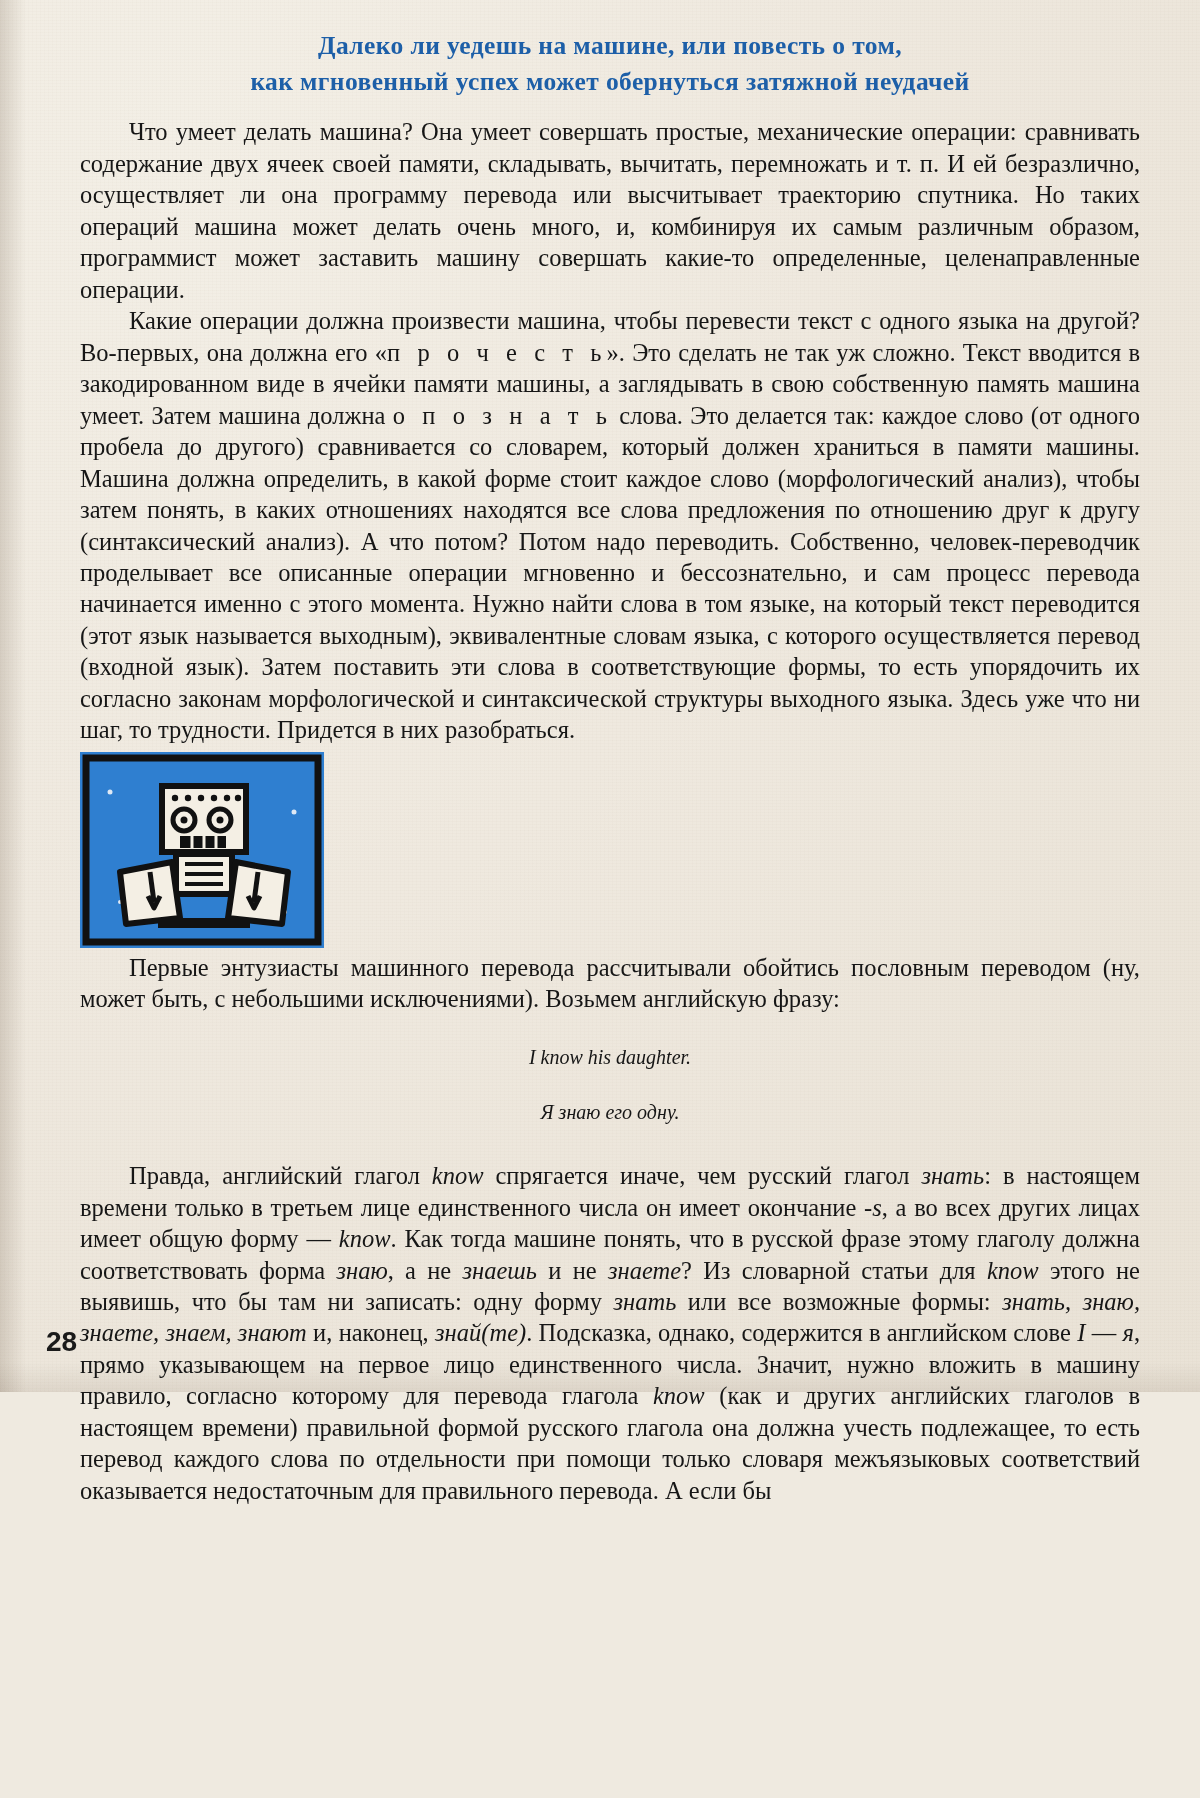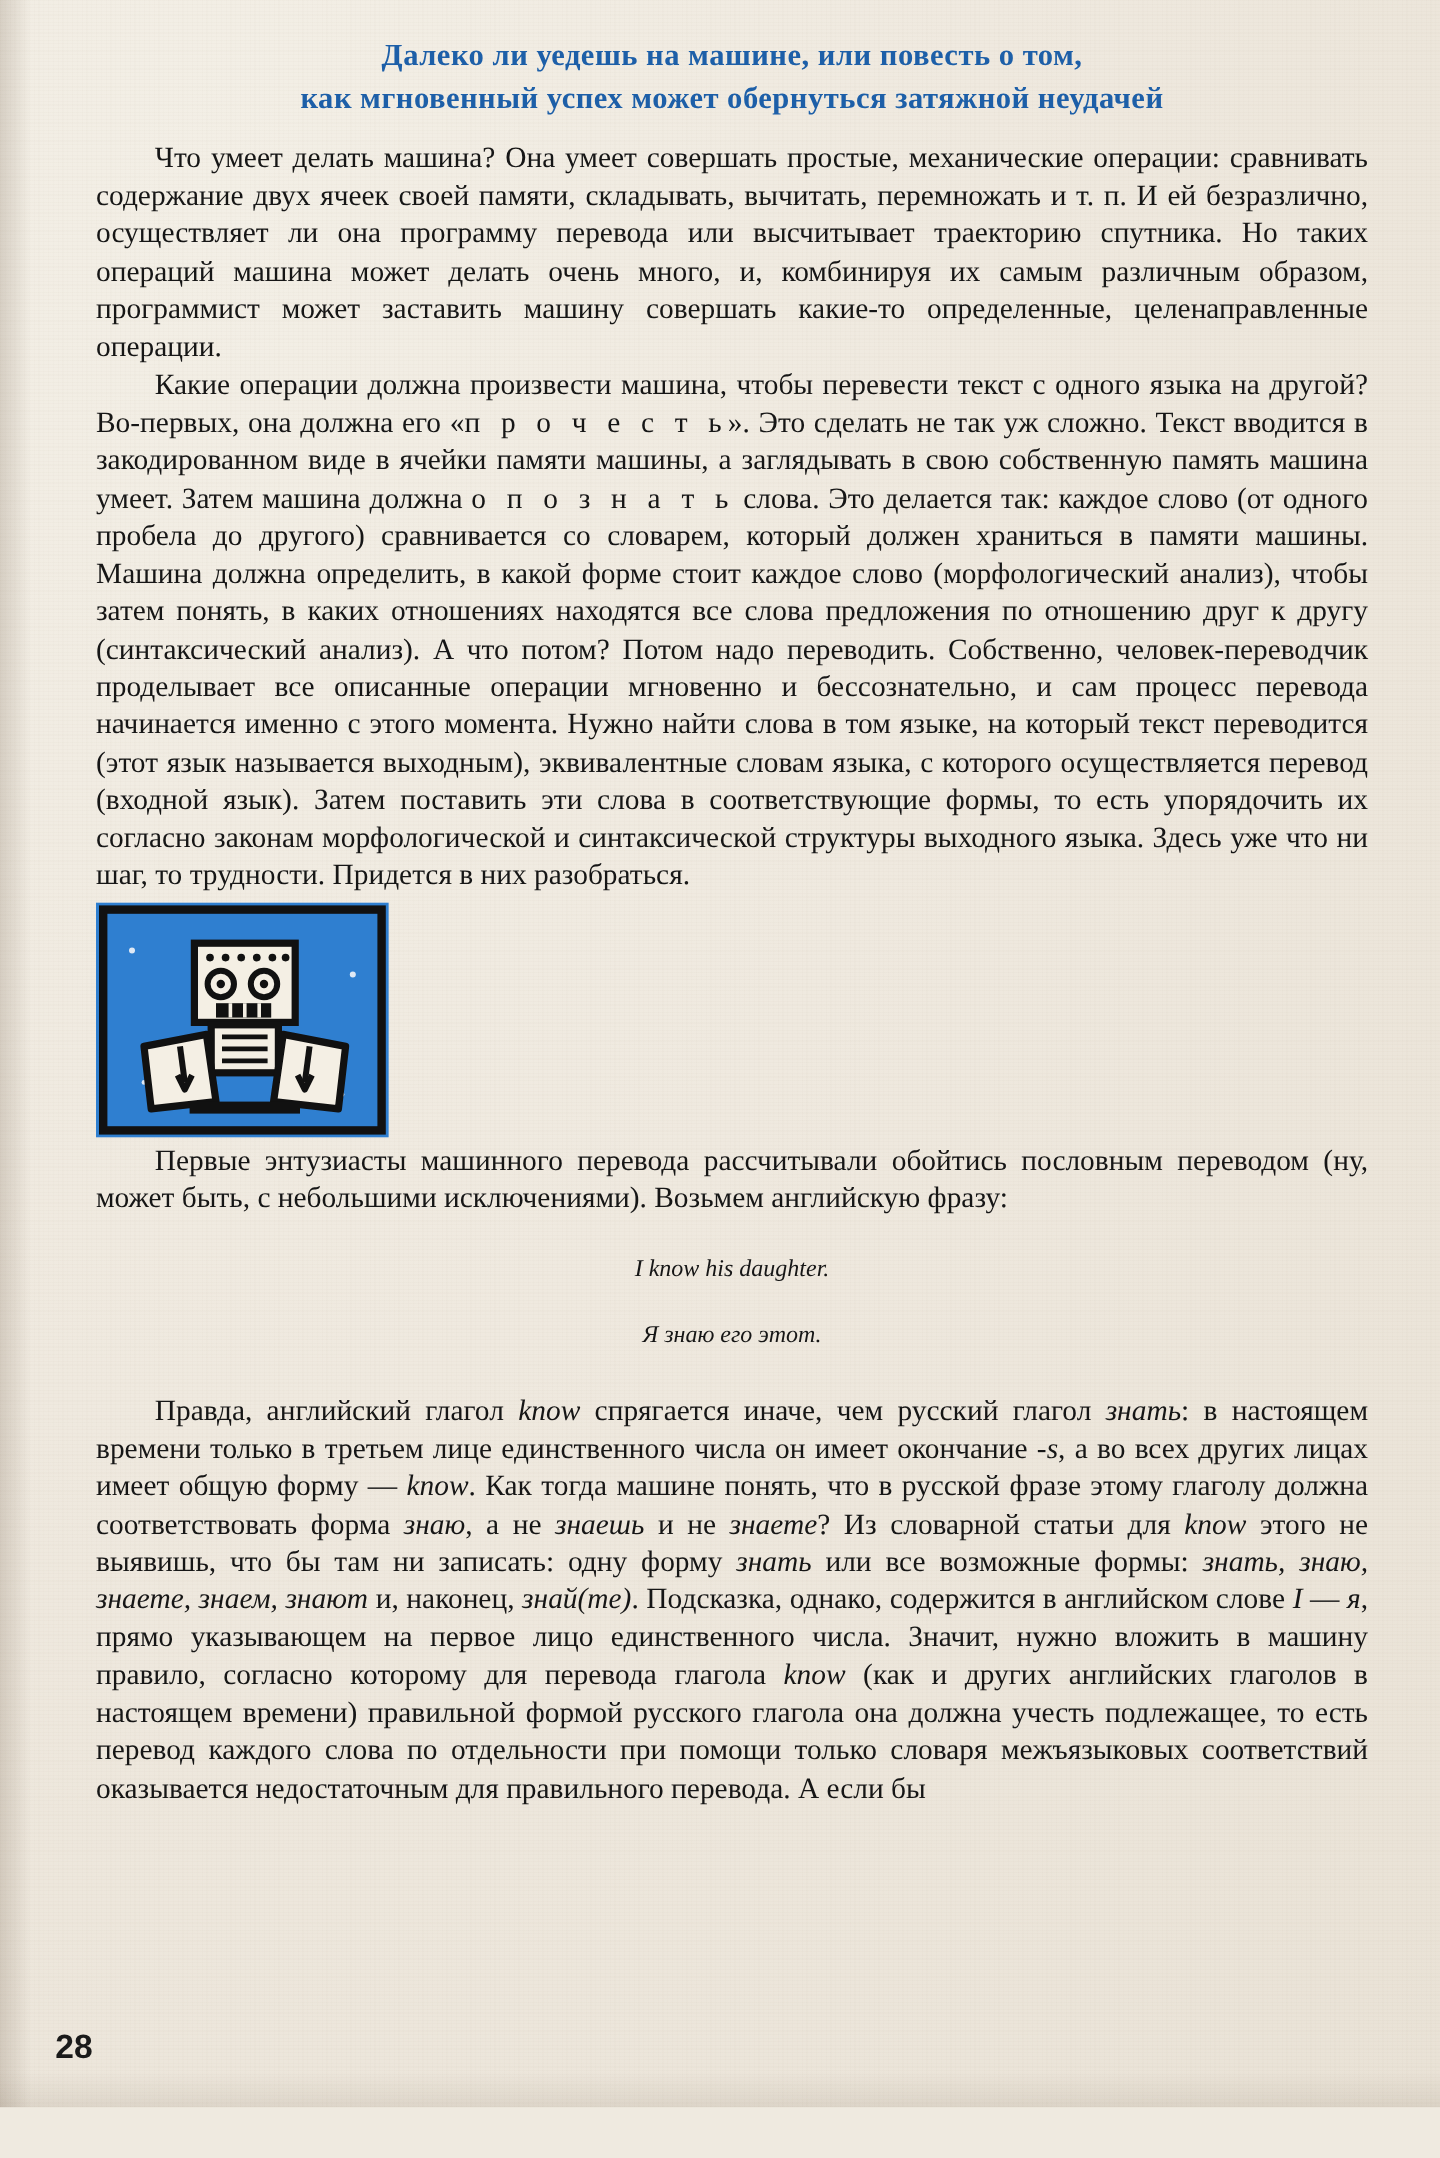--- a/index.html
+++ b/index.html
@@ -12,21 +12,21 @@
     background: #efeae0;
     font-family: "Liberation Serif", serif;
     color: #1a1a1a;
     position: relative;
     overflow: hidden;
   }
   .page {
     position: absolute;
     left: 0; top: 0;
     width: 1200px;
-    height: 1756px;
+    height: 1392px;
     background:
       radial-gradient(ellipse at 15% 10%, #f3efe6 0%, #efe9df 45%, #e9e2d6 100%);
     text-decoration: underline;
   }
   .paper-texture {
     position: absolute;
     inset: 0;
     background-image:
       repeating-linear-gradient(0deg, rgba(140,120,90,0.025) 0px, rgba(140,120,90,0.025) 1px, transparent 1px, transparent 3px),
       repeating-linear-gradient(90deg, rgba(140,120,90,0.02) 0px, rgba(140,120,90,0.02) 1px, transparent 1px, transparent 4px);
@@ -193,21 +193,21 @@
         </div>
       </div>
 
       <div class="clear"></div>
 
       <p>Первые энтузиасты машинного перевода рассчитывали обойтись пословным переводом (ну, может быть, с небольшими исключениями). Возьмем английскую фразу:</p>
 
       <p class="example">I know his daughter.</p>
 
 
-      <p class="example second">Я знаю его этот.</p>
+      <p class="example second">Я знаю его одну.</p>
 
       <p id="p5"><span>Правда, английский глагол </span><span class="italic">know</span><span> спрягается иначе, чем русский глагол </span><span class="italic">знать</span><span>: в настоящем времени только в третьем лице единственного числа он имеет окончание </span><span class="italic">-s</span><span>, а во всех других лицах имеет общую форму — </span><span class="italic">know</span><span>. Как тогда машине понять, что в русской фразе этому глаголу должна соответствовать форма </span><span class="italic">знаю</span><span>, а не </span><span class="italic">знаешь</span><span> и не </span><span class="italic">знаете</span><span>? Из словарной статьи для </span><span class="italic">know</span><span> этого не выявишь, что бы там ни записать: одну форму </span><span class="italic">знать</span><span> или все возможные формы: </span><span class="italic">знать, знаю, знаете, знаем, знают</span><span> и, наконец, </span><span class="italic">знай(те)</span><span>. Подсказка, однако, содержится в английском слове </span><span class="italic">I</span><span> — </span><span class="italic">я</span><span>, прямо указывающем на первое лицо единственного числа. Значит, нужно вложить в машину правило, согласно которому для перевода глагола </span><span class="italic">know</span><span> (как и других английских глаголов в настоящем времени) правильной формой русского глагола она должна учесть подлежащее, то есть перевод каждого слова по отдельности при помощи только словаря межъязыковых соответствий оказывается недостаточным для правильного перевода. А если бы</span></p>
 
     </div>
   </div>
 
   <div class="page-number">28</div>
 </div>
 
 </body></html>

